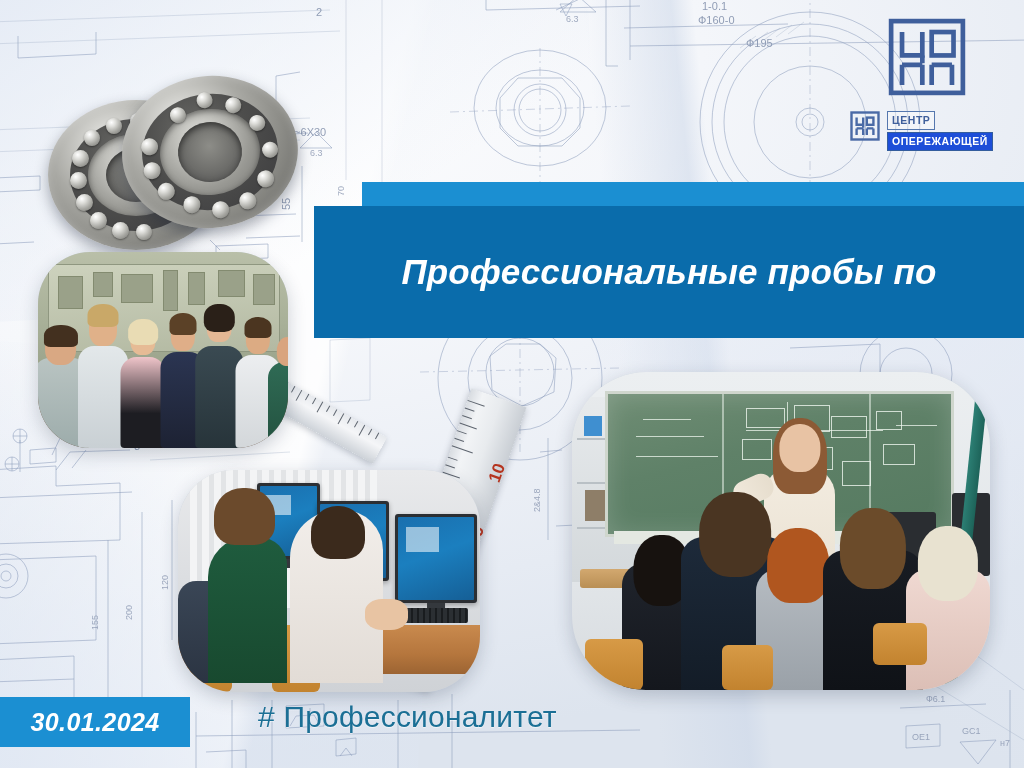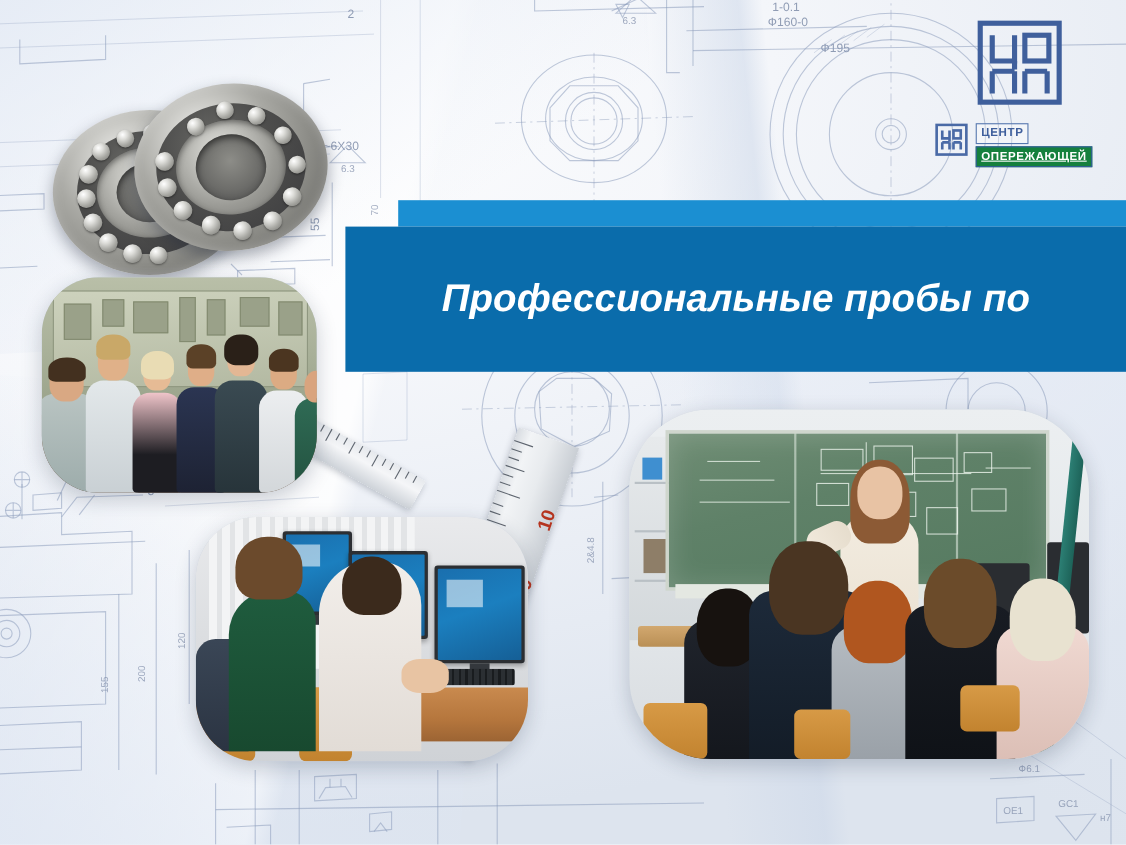--- a/index.html
+++ b/index.html
@@ -341,24 +341,23 @@
   .logo-lines { padding-top: 1px; }
   .lw {
     display: inline-block;
     border: 1px solid #5577ae;
     padding: 1px 4px 1px 4px;
     margin-bottom: 2px;
     white-space: nowrap;
     background: rgba(255,255,255,.32);
   }
   .lw.hl {
-    background: #15803d;
+    background: #1d4ed8;
     color: #ffffff;
     border-color: #345d9d;
-    text-decoration: underline;
   }
 
   
   #date-badge {
     position: absolute; left: 0; top: 697px;
     width: 190px; height: 50px;
     background: #1b8fd2;
     display: flex; align-items: center; justify-content: center;
   }
   #date-badge span {
@@ -789,14 +788,18 @@
         <path d="M22 58 L22 80 M22 58 L44 58 M44 58 L44 80" fill="none" stroke="#4a6aa6" stroke-width="8"></path>
         <path d="M56 58 L56 80 M56 58 L78 58 M78 58 L78 80" fill="none" stroke="#4a6aa6" stroke-width="8"></path>
       </svg>
       <div class="logo-words logo-lines">
         <span class="lw">ЦЕНТР</span><br>
         <span class="lw hl">ОПЕРЕЖАЮЩЕЙ</span>
       </div>
     </div>
   </div>
 
+  <div id="date-badge">
+    <span>30.01.2024</span>
+  </div>
+  <div id="hashtag"># Профессионалитет</div>
 
 </div>
 
 </body></html>

